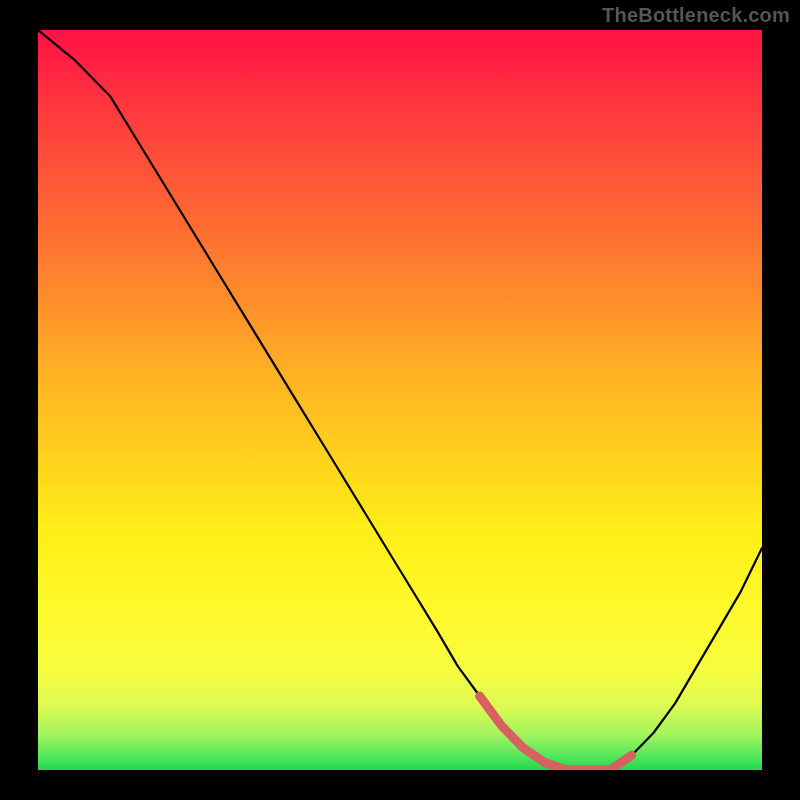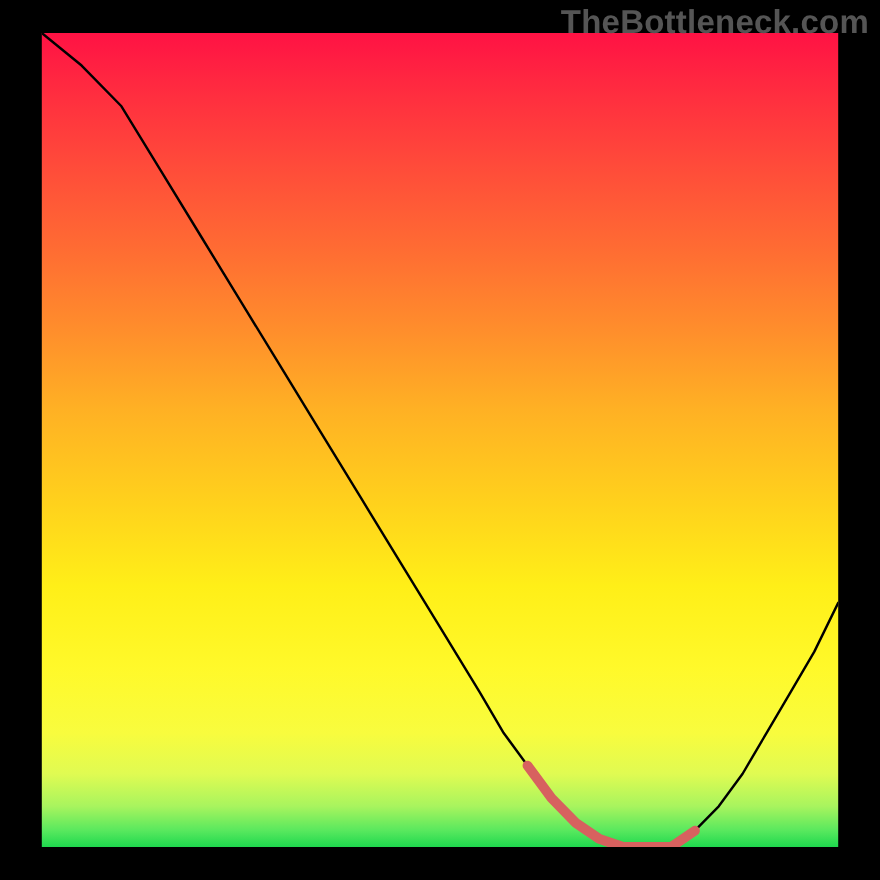--- a/index.html
+++ b/index.html
@@ -15,21 +15,21 @@
     position: relative;
     width: 800px;
     height: 800px;
     background: #000;
   }
   .watermark {
     position: absolute;
     top: 4px;
     right: 10px;
     color: #555;
-    font-size: 30px;
+    font-size: 20px;
     font-weight: 600;
     letter-spacing: 0.2px;
     z-index: 20;
   }
   .plot-area {
     position: absolute;
     left: 38px;
     top: 30px;
     width: 724px;
     height: 740px;

